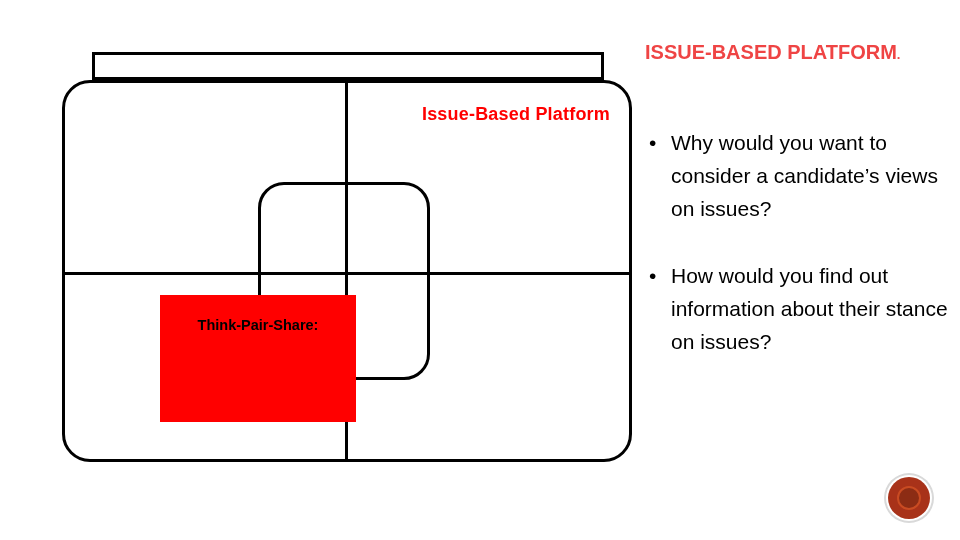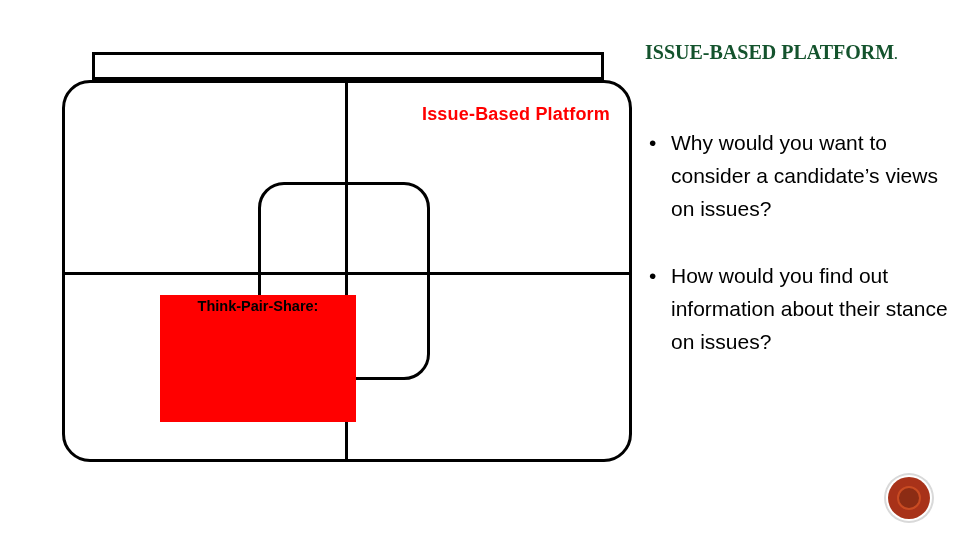--- a/index.html
+++ b/index.html
@@ -89,21 +89,21 @@
   
   #tps-box {
     position: absolute;
     left: 160px;
     top: 295px;
     width: 196px;
     height: 127px;
     background: #ff0000;
     color: #000000;
     text-align: center;
-    padding-top: 1px;
+    padding-top: 20px;
     box-sizing: border-box;
   }
   #tps-title {
     font-size: 14.5px;
     font-weight: bold;
     line-height: 20px;
   }
   #tps-body {
     font-size: 14px;
     line-height: 24px;
@@ -118,22 +118,21 @@
     height: 540px;
   }
   #heading {
     position: absolute;
     left: 0;
     top: 38px;
     width: 300px;
     font-size: 20px;
     font-weight: bold;
     line-height: 28px;
-    color: #14532d;
-    font-family: Liberation Serif, serif;
+    color: #ef4444;
   }
   #heading .small-period {
     font-size: 13px;
     font-weight: bold;
   }
 
   ul.bullets {
     position: absolute;
     left: 0;
     top: 126px;

